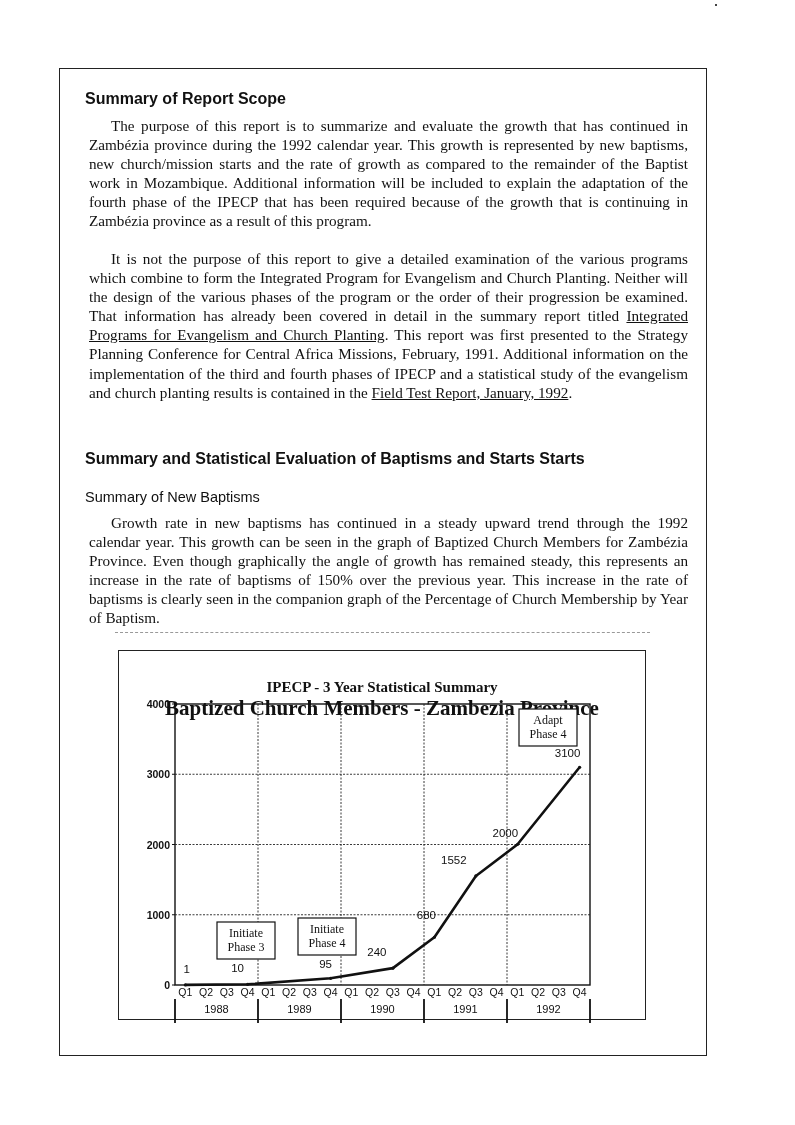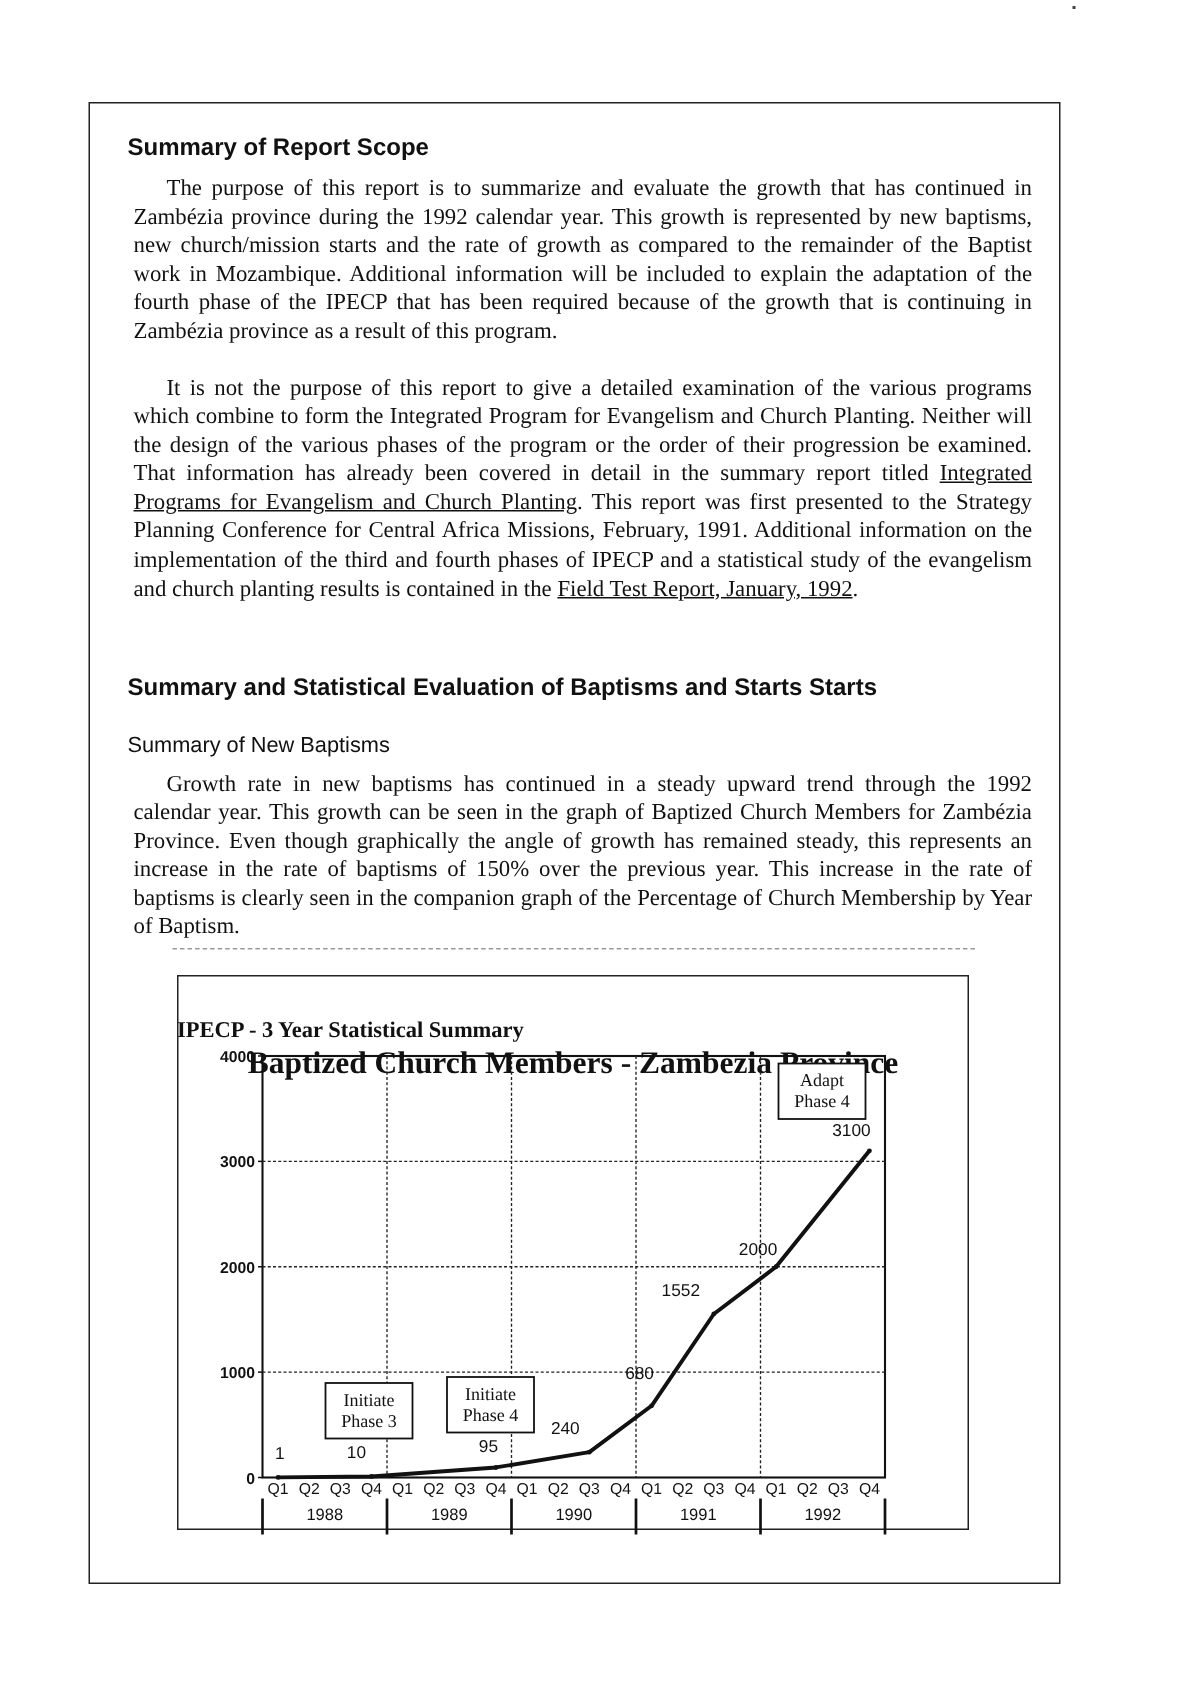--- a/index.html
+++ b/index.html
@@ -29,21 +29,21 @@
   }
   .chart-frame {
     position: absolute; left: 118px; top: 650px; width: 528px; height: 370px;
     border: 1.3px solid #222; box-sizing: border-box;
   }
   .chart-title {
     position: absolute; left: 118px; width: 528px; top: 652px; text-align: center;
     font-family: "Liberation Serif", serif; font-weight: bold; font-size: 21px; color: #111; margin-top: 44px;
   }
   .chart-subtitle {
-    position: absolute; left: 118px; width: 528px; top: 679px; text-align: left;
+    position: absolute; left: 118px; width: 528px; top: 679px; text-align: center;
     font-family: "Liberation Serif", serif; font-weight: bold; font-size: 15px; color: #111;
   }
   svg#chart { position: absolute; left: 0; top: 0; }
   svg text.ax { font-family: "Liberation Sans", sans-serif; font-size: 10.5px; fill: #111; }
   svg text.ytick { font-family: "Liberation Sans", sans-serif; font-size: 10.5px; font-weight: bold; fill: #111; }
   svg text.lbl { font-family: "Liberation Sans", sans-serif; font-size: 11.5px; fill: #111; }
   svg text.box { font-family: "Liberation Serif", serif; font-size: 12px; fill: #111; }
   svg text.year { font-family: "Liberation Sans", sans-serif; font-size: 11px; fill: #111; }
 </style>
 </head>

